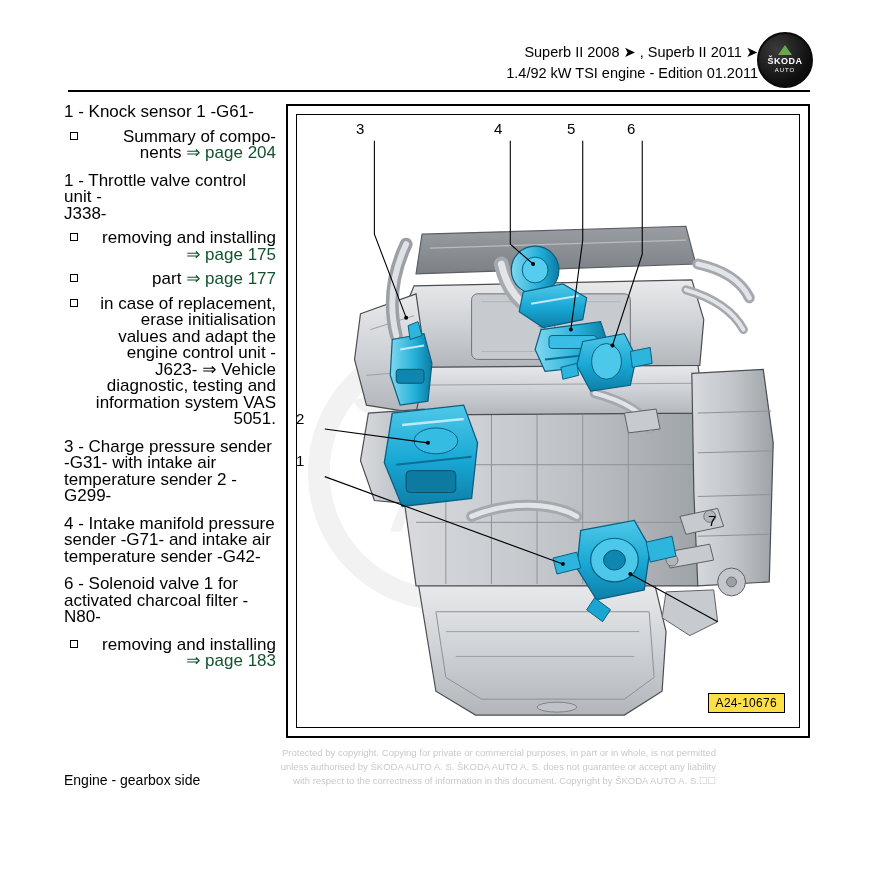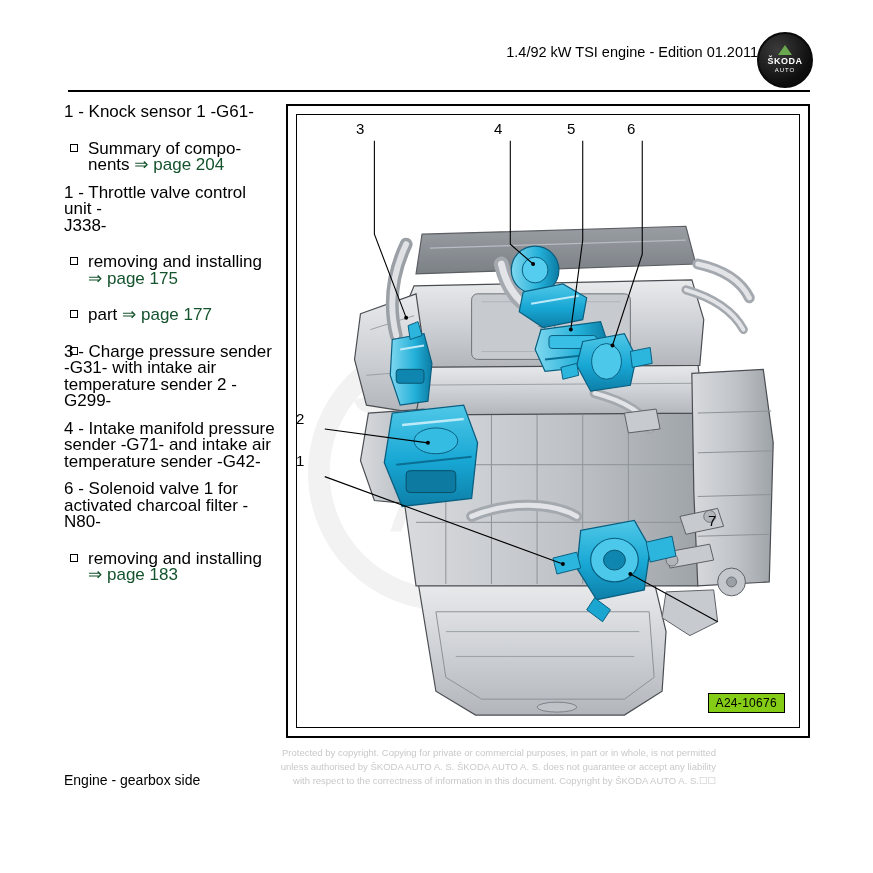--- a/index.html
+++ b/index.html
@@ -91,21 +91,22 @@
     width: 212px;
     font-size: 17px;
     line-height: 16.5px;
   }
   .legend .item {
     margin-bottom: 11px;
   }
   .legend .sub {
     position: relative;
     padding-left: 24px;
-    margin-top: 20px;
+    margin-top: 8px;
+    text-align: right;
   }
   .legend .sub .bullet {
     position: absolute;
     left: 6px;
     top: 3px;
     width: 8px;
     height: 8px;
     border: 1.2px solid #000;
     box-sizing: border-box;
   }
@@ -140,21 +141,21 @@
     width: 100%;
     height: 100%;
   }
   .fig-code {
     position: absolute;
     right: 14px;
     bottom: 14px;
     border: 1px solid #000;
     padding: 2px 7px;
     font-size: 12px;
-    background: #84cc16;
+    background: #fde047;
     letter-spacing: 0.3px;
   }
 
   
   .callout {
     position: absolute;
     font-size: 15px;
     color: #000;
   }
 
@@ -175,20 +176,21 @@
     top: 772px;
     font-size: 14px;
   }
 </style>
 </head>
 <body>
 
 <div class="page">
 
   <div class="header">
+    <span class="line">Superb II 2008 ➤ , Superb II 2011 ➤</span>
     <span class="line">1.4/92 kW TSI engine - Edition 01.2011</span>
   </div>
   <div class="header-rule"></div>
 
   <div class="logo">
     <div class="arrow-mark"></div>
     <div class="brand">ŠKODA</div>
     <div class="sub">AUTO</div>
   </div>
 
@@ -210,20 +212,21 @@
         <span class="bullet"></span>
         <span>removing and installing</span><br>
         <span class="ref">⇒ page 175</span>
       </div>
       <div class="sub">
         <span class="bullet"></span>
         <span>part </span><span class="ref">⇒ page 177</span>
       </div>
       <div class="sub">
         <span class="bullet"></span>
+        <span>in case of replacement, erase initialisation values and adapt the engine control unit -J623- ⇒ Vehicle diagnostic, testing and information system VAS 5051.</span>
       </div>
     </div>
 
     <div class="item">
       <div>3 - Charge pressure sender -G31- with intake air temperature sender 2 -G299-</div>
     </div>
 
     <div class="item">
       <div>4 - Intake manifold pressure sender -G71- and intake air temperature sender -G42-</div>
     </div>

